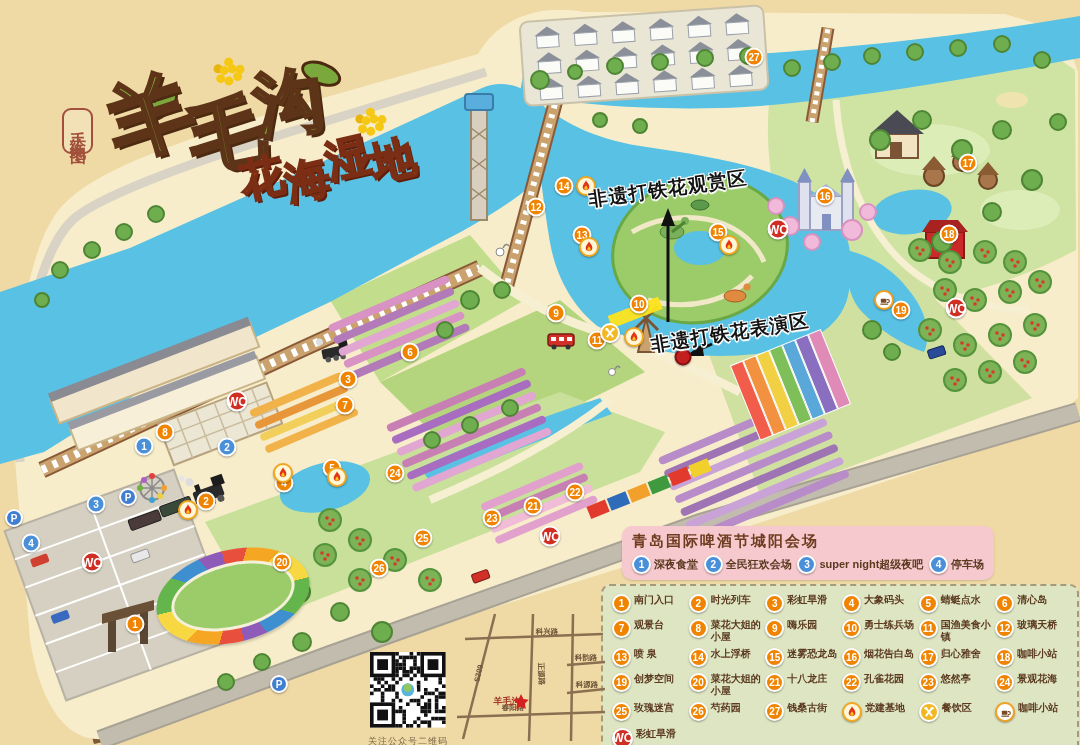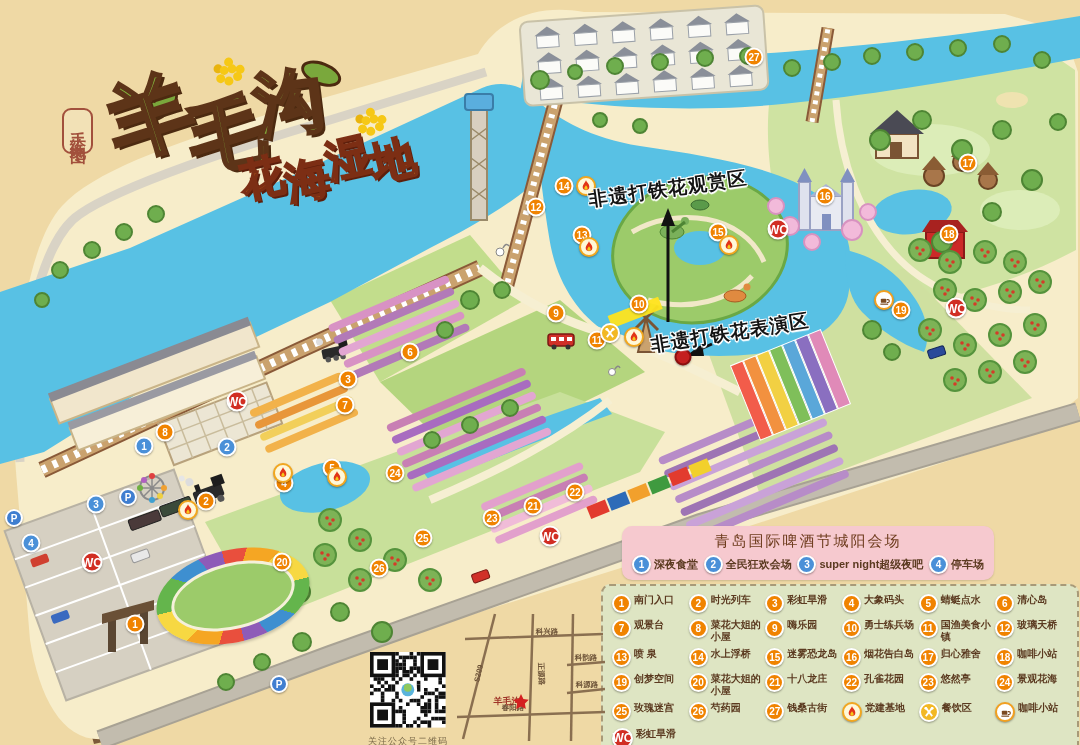--- a/index.html
+++ b/index.html
@@ -42,21 +42,21 @@
   .mk-p{width:14px;height:14px;background:#3f7ed0;font-size:10px;}
   .mk-dot{width:13px;height:13px;background:#c41f1f;border-color:#8a0f0f;}
   .mk-flame{width:16px;height:16px;background:#fff8d8;border-color:#f2a71f;}
   .mk-food{width:16px;height:16px;background:#f2b824;border-color:#fff;}
   .mk-coffee{width:16px;height:16px;background:#fff;border-color:#f2a020;}
   .bullet{position:static;transform:none;flex:none;display:inline-flex;}
 
   
   .beer-box{position:absolute;left:622px;top:526px;width:352px;height:44px;z-index:3;background:#f6c9cf;border-radius:10px;
     box-shadow:0 1px 2px rgba(0,0,0,.15);padding:6px 10px 4px;}
-  .beer-title{text-align:center;font-size:15px;font-weight:normal;color:#6e3c1e;letter-spacing:2px;}
+  .beer-title{font-size:15px;font-weight:bold;color:#6e3c1e;letter-spacing:2px;}
   .beer-items{display:flex;justify-content:space-between;align-items:center;margin-top:4px;}
   .beer-item{display:flex;align-items:center;gap:3px;font-size:11px;font-weight:bold;color:#5b3a20;white-space:nowrap;}
 
   
   .legend-box{position:absolute;left:601px;top:584px;width:456px;z-index:3;background:#dee5c3;border:2px dashed #a89a78;
     border-radius:9px;padding:8px 9px 7px;}
   .legend-grid{display:grid;grid-template-columns:repeat(6,1fr);column-gap:4px;row-gap:6px;}
   .legend-item{display:flex;align-items:flex-start;gap:3px;font-size:10px;font-weight:bold;color:#5b3a20;line-height:1.15;}
   .legend-item .bullet{margin-top:0px;}
 

